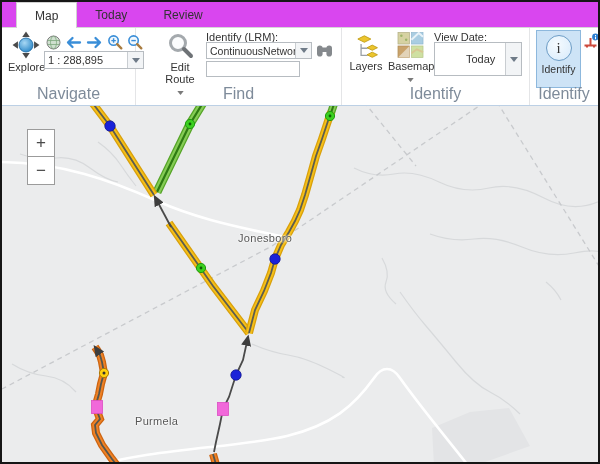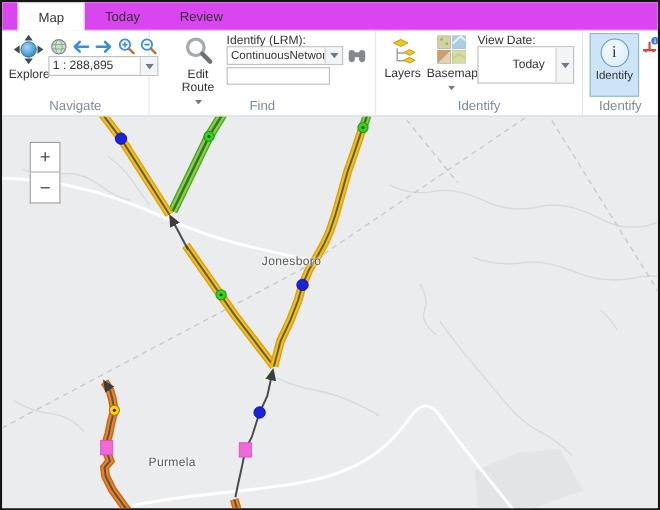--- a/index.html
+++ b/index.html
@@ -11,21 +11,21 @@
   
   .tabbar{position:absolute;left:0;top:0;width:100%;height:26px;background:#d946ef;
     border-bottom:1px solid #d6d6d6;display:flex;align-items:stretch;padding-left:14px;box-sizing:border-box;}
   .tab{font-size:12px;color:#333;padding:0 18px;display:flex;align-items:center;cursor:default;}
   .tab.active{background:#fff;border:1px solid #d2d2d2;border-bottom:none;margin-bottom:-1px;}
   
   .ribbon{position:absolute;left:0;top:26px;width:100%;height:77px;background:#fff;
     border-bottom:1px solid #bcd0e5;display:flex;}
   .group{position:relative;height:100%;border-right:1px solid #e4e5e7;box-sizing:border-box;}
   .group-label{position:absolute;bottom:2px;left:0;width:100%;text-align:center;
-    font-size:12px;color:#7e8b9a;}
+    font-size:16px;color:#7e8b9a;}
   .g-navigate{width:134px;} .g-find{width:206px;} .g-contents{width:188px;} .g-identify{flex:1;}
   .ribbonbtn{position:absolute;text-align:center;font-size:11px;line-height:12px;color:#333;}
   .combo{position:absolute;background:#fff;border:1px solid #b7bcc1;box-sizing:border-box;
     font-size:11px;display:flex;align-items:center;overflow:hidden;}
   .combo .val{flex:1;padding:0 3px;white-space:nowrap;overflow:hidden;}
   .caretbox{width:15px;align-self:stretch;background:#f2f4f6;border-left:1px solid #c9cdd1;
     display:flex;align-items:center;justify-content:center;flex:none;}
   .plainbox{position:absolute;background:#fff;border:1px solid #b7bcc1;box-sizing:border-box;}
   .iconrow{position:absolute;display:flex;gap:4px;align-items:center;}
   

